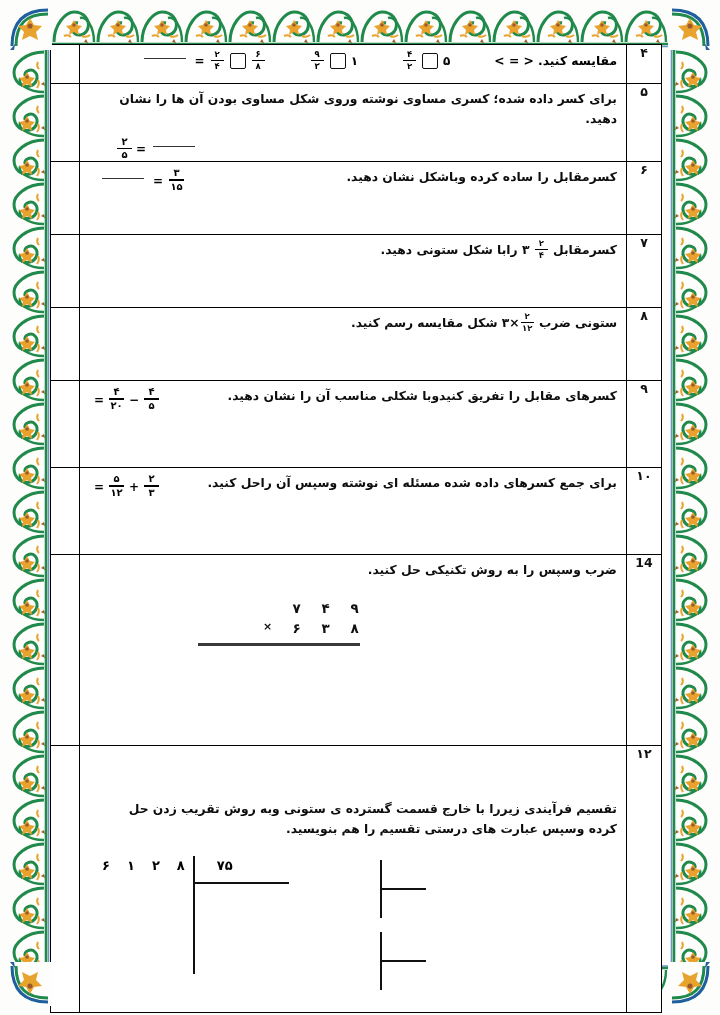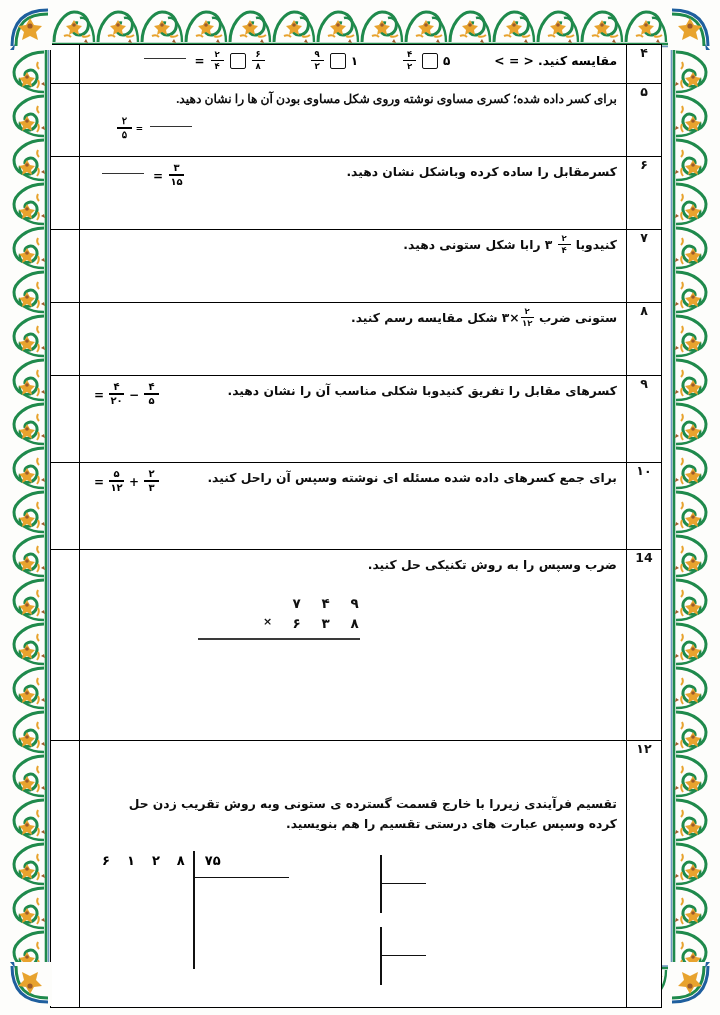--- a/index.html
+++ b/index.html
@@ -259,21 +259,21 @@
   .div-hline {
     position: absolute;
     left: 0;
     top: 26px;
     width: 96px;
     height: 1.8px;
     background: #111;
   }
   .divisor {
     position: absolute;
-    left: 12px;
+    left: 24px;
     top: 2px;
     font-size: 13px;
     font-weight: bold;
   }
   .div-blank {
     position: absolute;
     width: 86px;
     height: 60px;
   }
   .div-blank .vb {
@@ -449,21 +449,21 @@
           <span>=</span>
           <span class="ans-rule"></span>
         </span>
       </div>
     </td>
     <td class="blank-col"></td>
   </tr>
 
   <tr>
     <td class="num-col">۵</td>
-    <td class="body-col" style="height:72px;font-family:Liberation Serif, serif;">
+    <td class="body-col" style="height:72px;">
       <div class="q-text">برای کسر داده شده؛ کسری مساوی نوشته وروی شکل مساوی بودن آن ها را نشان دهید.</div>
       <div class="expr-block">
         <span class="expr-inner">
           <span class="frac big">
             <span class="num">۲</span>
             <span class="bar"></span>
             <span class="den">۵</span>
           </span>
           <span>=</span>
           <span class="ans-rule"></span>
@@ -491,21 +491,21 @@
         </div>
       </div>
     </td>
     <td class="blank-col"></td>
   </tr>
 
   <tr>
     <td class="num-col">۷</td>
     <td class="body-col" style="height:72px;">
       <div class="q-text">
-        <span>کنیدوبا</span>
+        <span>کسرمقابل</span>
         <span class="frac">
           <span class="num">۲</span>
           <span class="bar"></span>
           <span class="den">۴</span>
         </span>
         <span>۳</span>
         <span>رابا شکل ستونی دهید.</span>
       </div>
     </td>
     <td class="blank-col"></td>

